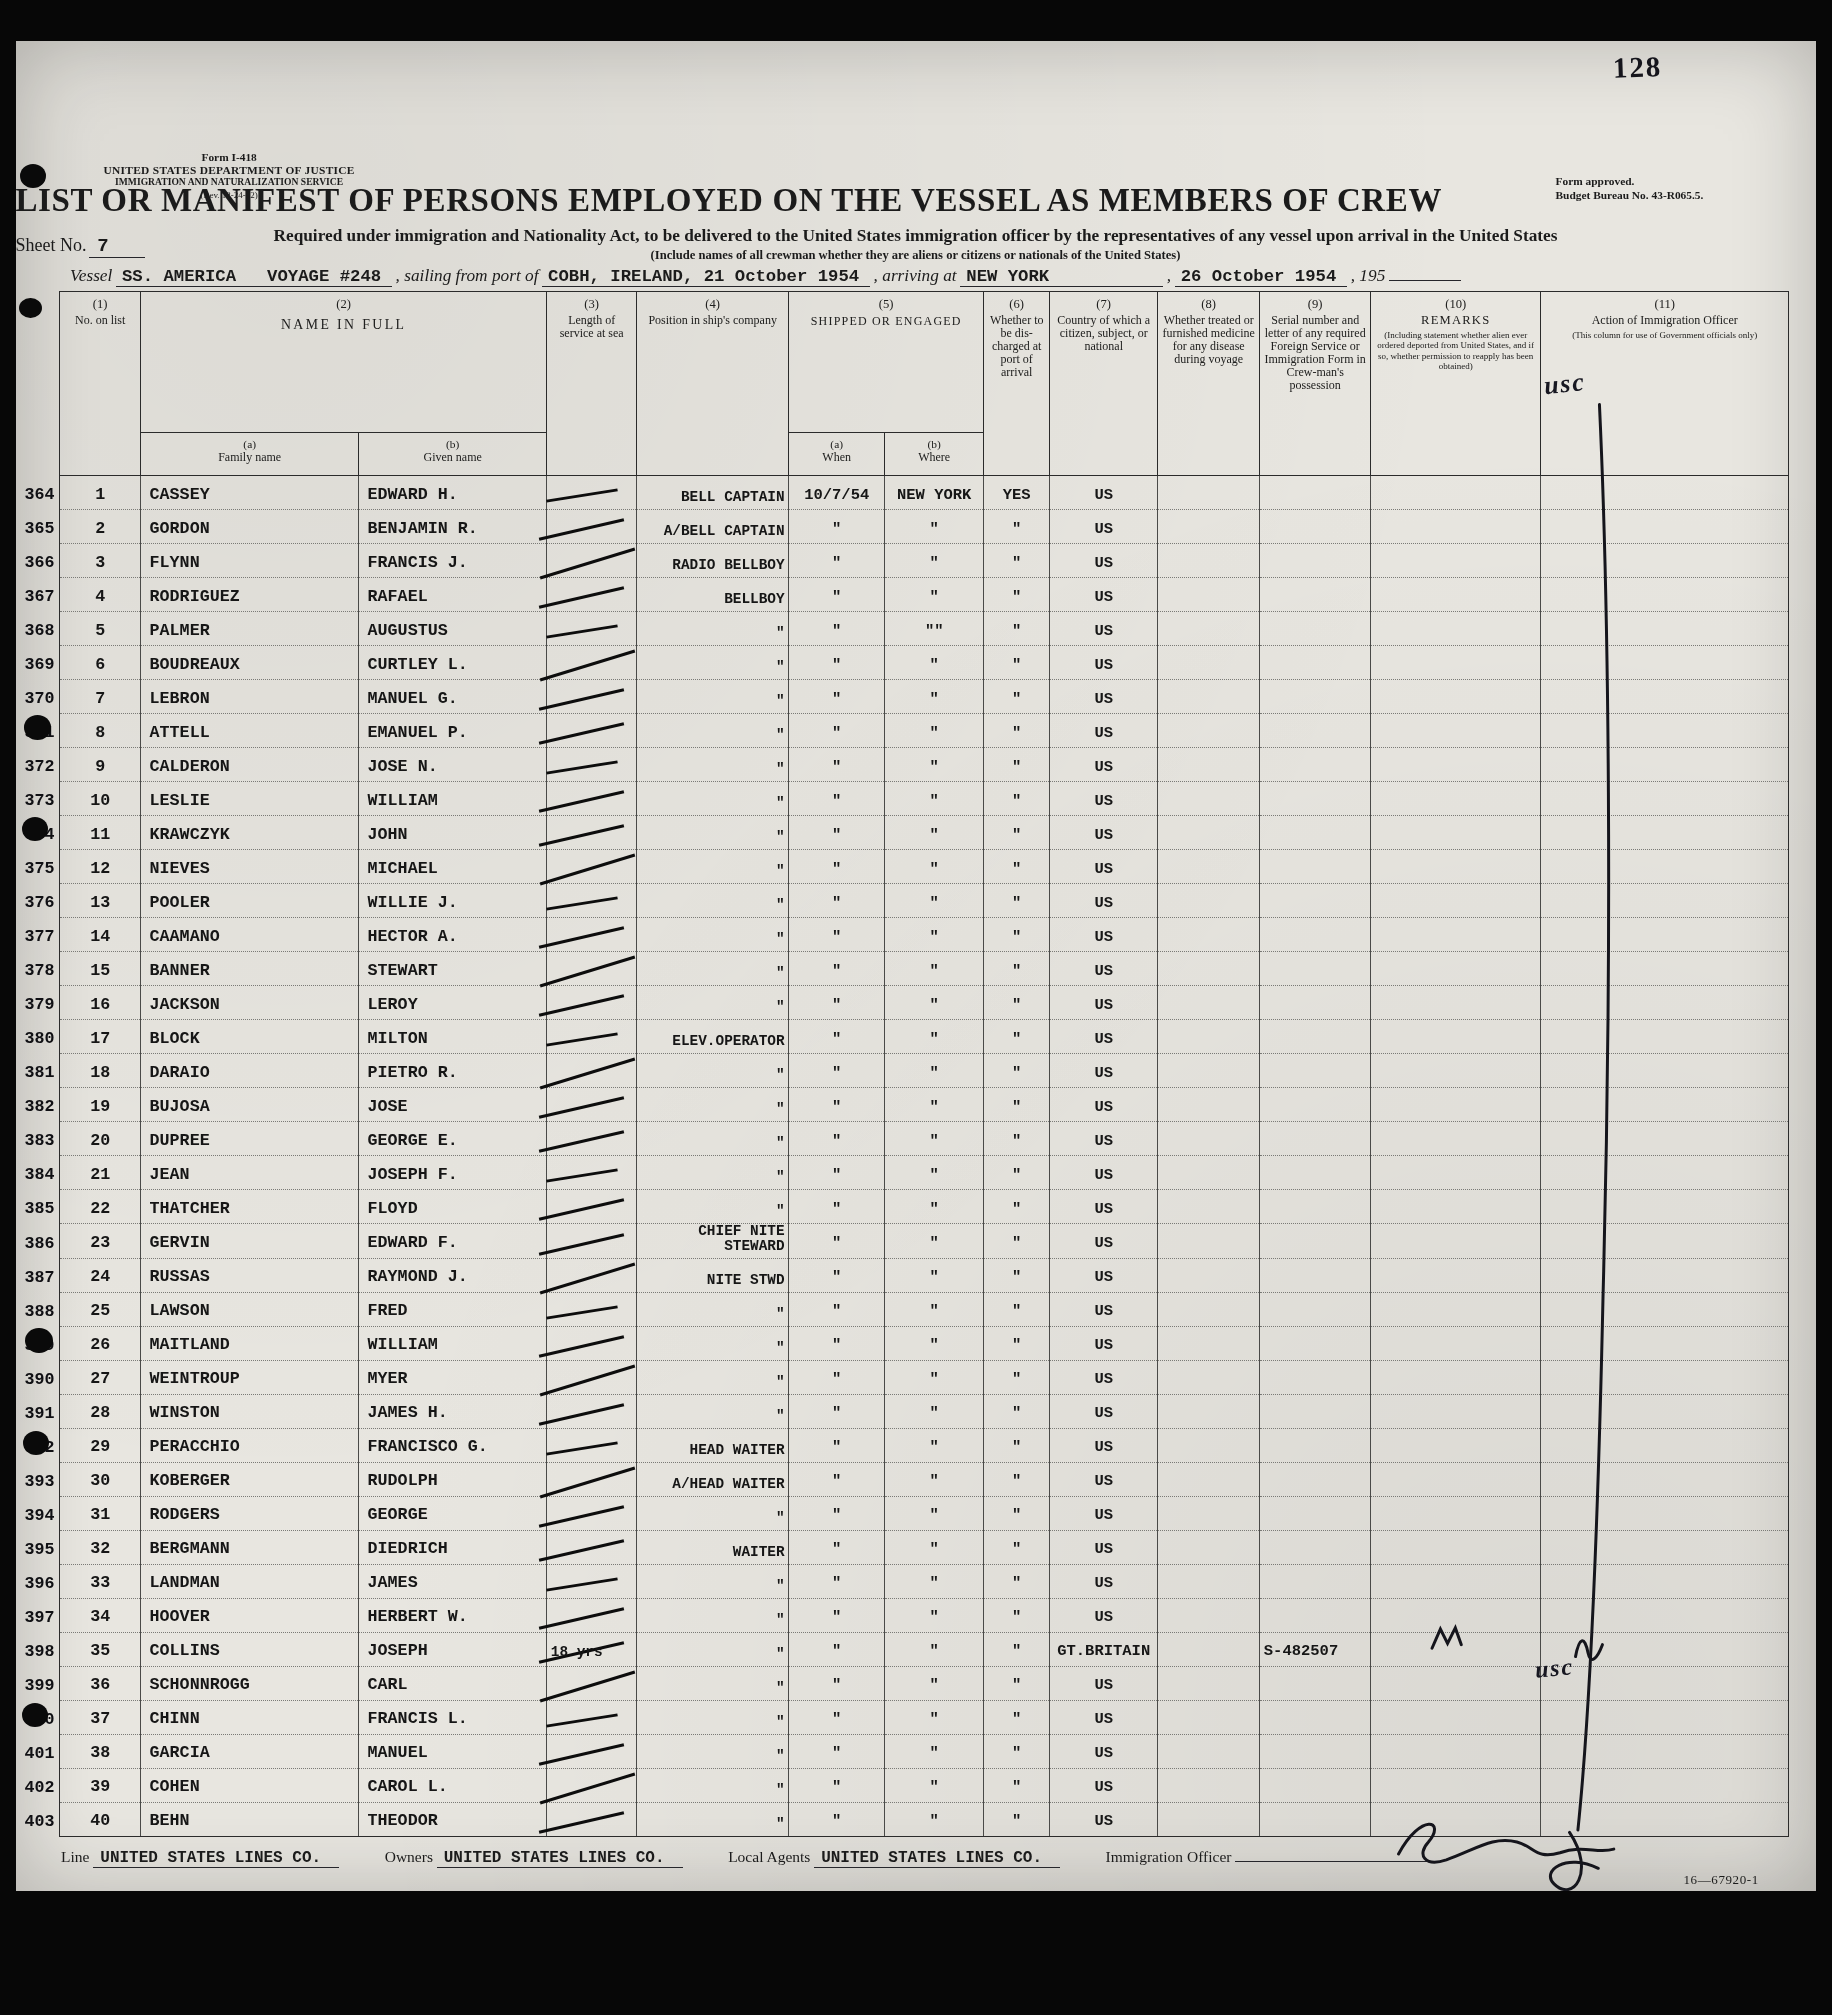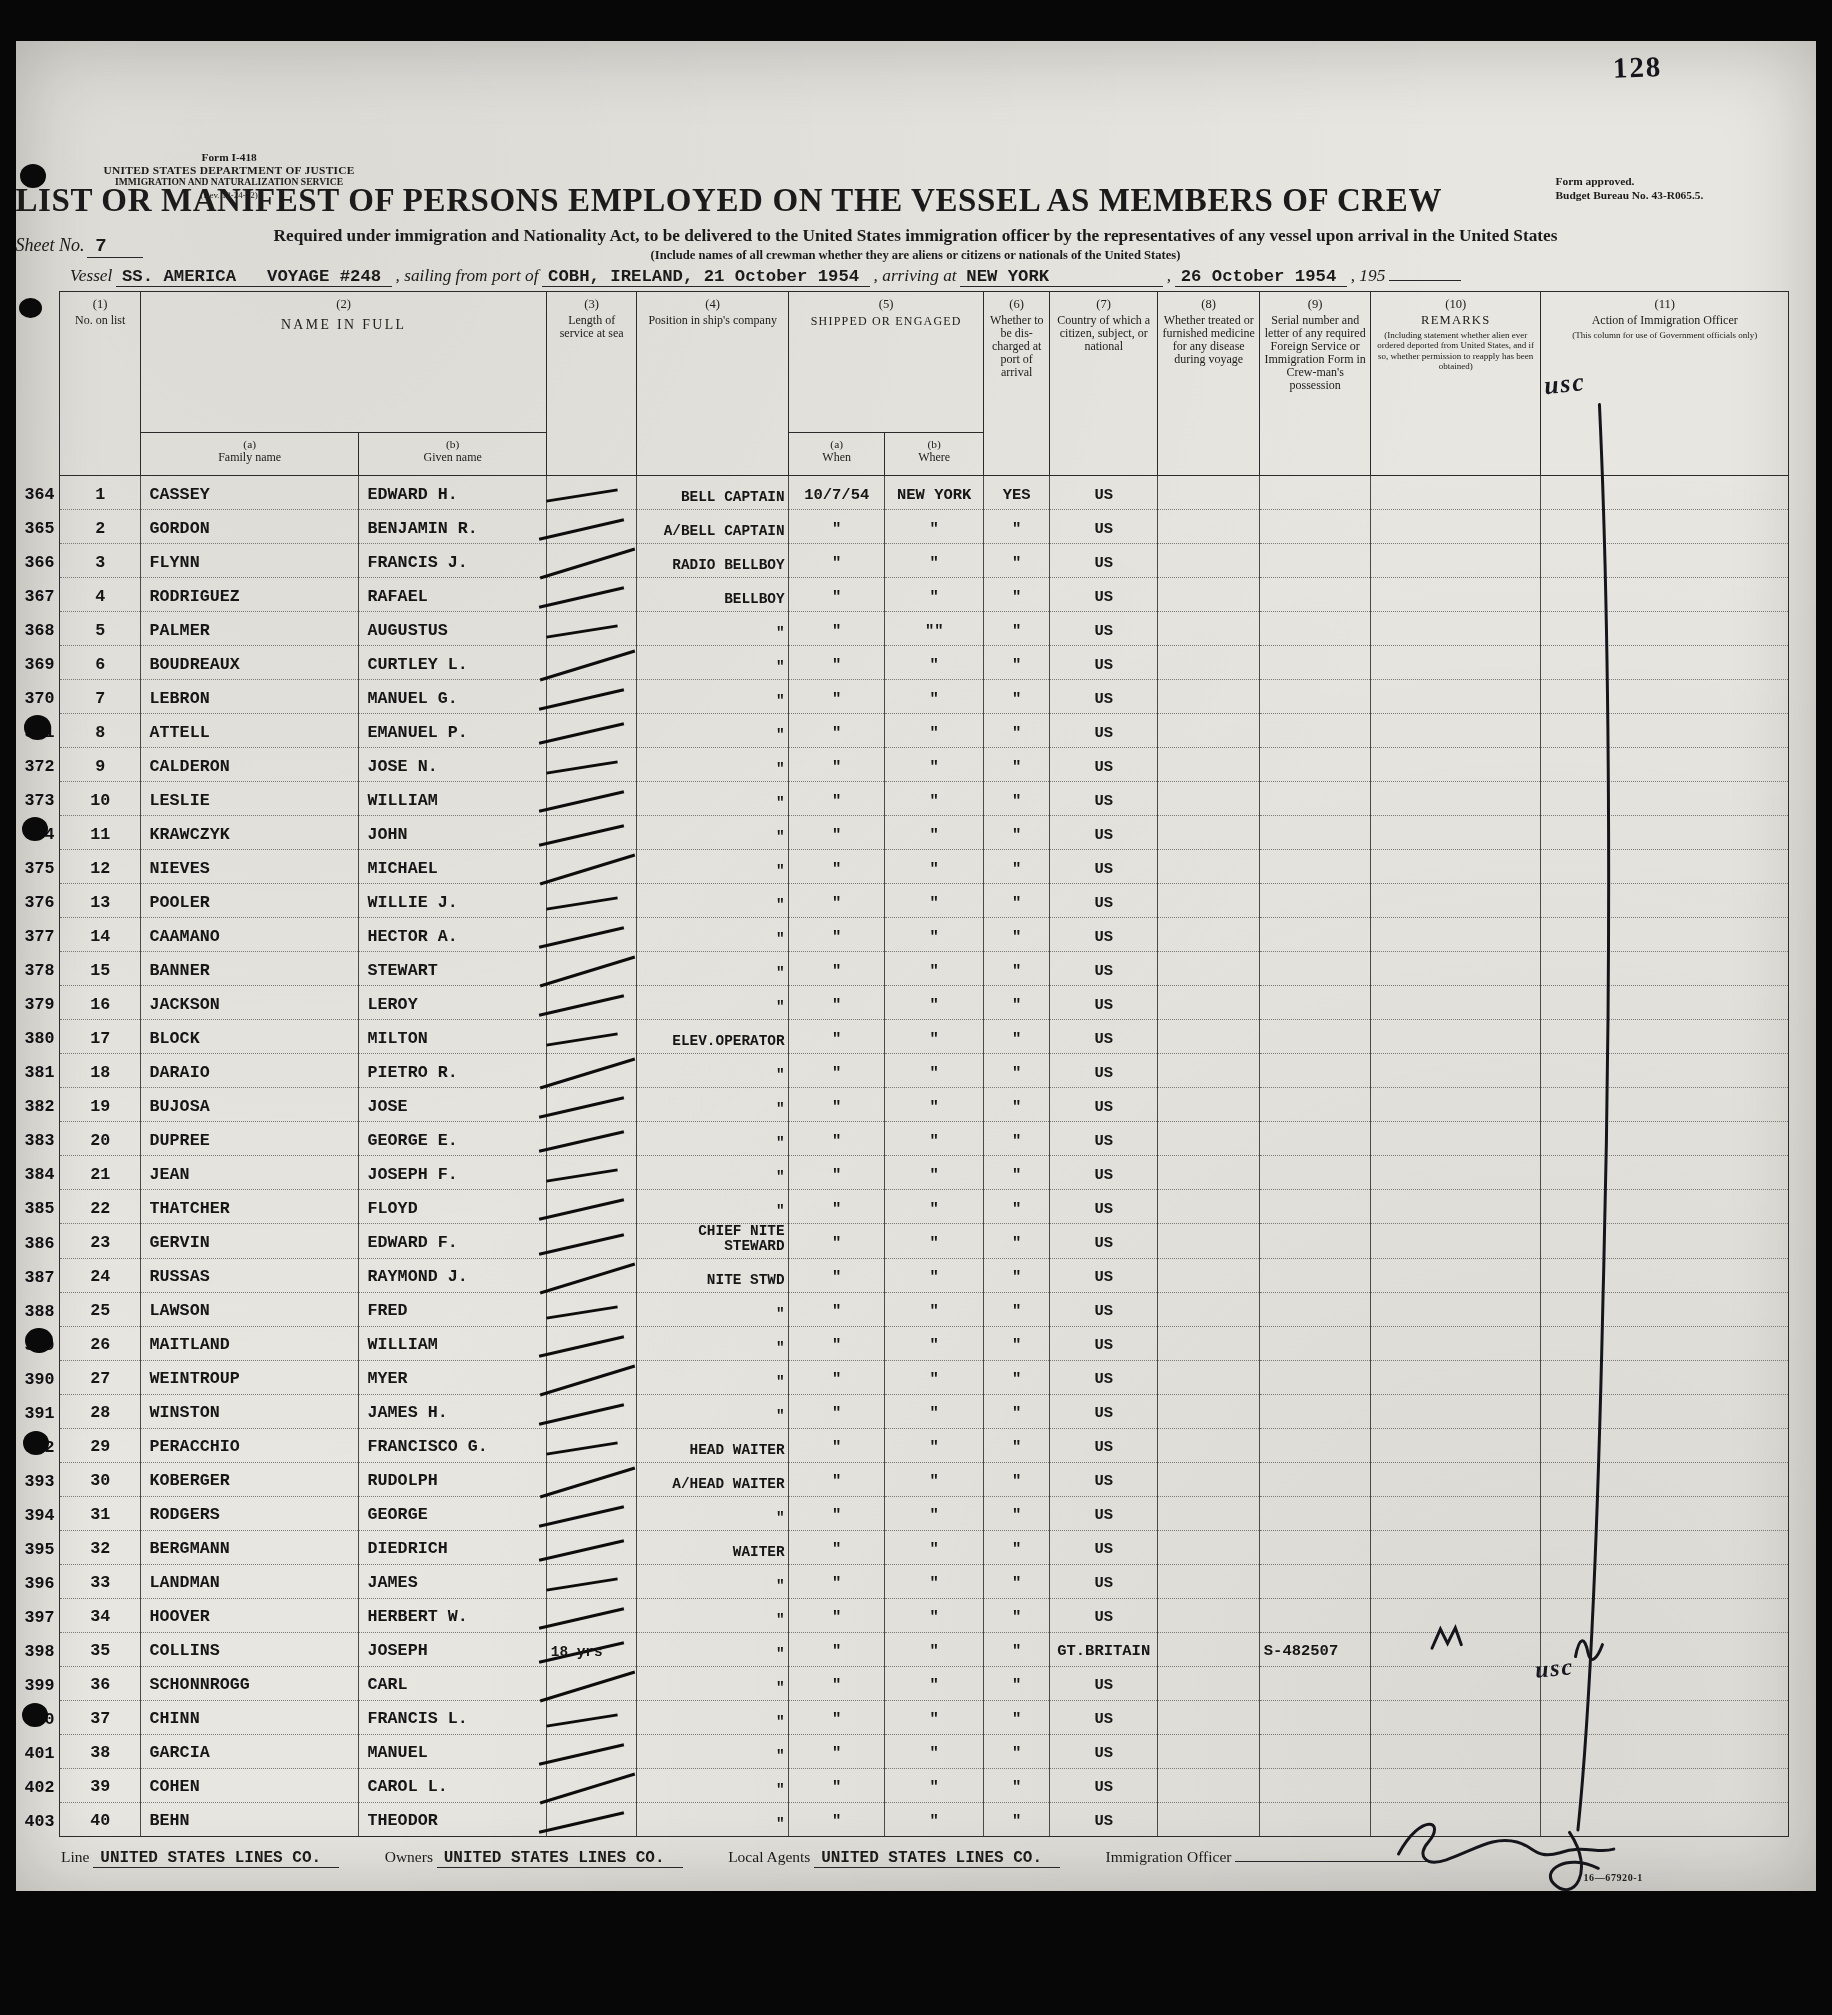--- a/index.html
+++ b/index.html
@@ -29,21 +29,21 @@
   .form-id .fi1 { font-size:11.4px; font-weight:bold; }
   .form-id .fi2 { font-size:11.4px; font-weight:bold; letter-spacing:0.3px; }
   .form-id .fi3 { font-size:9.6px; font-weight:bold; }
   .form-id .fi4 { font-size:9px; }
   .approved { position:absolute; left:1540px; top:114px; font-size:11.4px; font-weight:bold; line-height:13.8px;margin-top:20px; }
   .title-row {
     position:absolute; top:141px; left:0; width:100%;
     display:flex; justify-content:center; align-items:baseline; gap:15.5px;flex-direction:column;
   }
   .doc-title { font-size:33px; font-weight:bold; letter-spacing:0.6px; white-space:nowrap; }
-  .sheet-lbl { font-style:italic; font-size:18px;margin-top:24px; }
+  .sheet-lbl { font-size:18px;margin-top:24px; }
   .sheet-val {
     font-family:"Liberation Mono","DejaVu Sans Mono",monospace;
     font-weight:bold; font-size:19px;
     border-bottom:1.2px solid #26262b; padding:0 36px 0 8.4px;
   }
   .subtitle { position:absolute; top:185px; width:100%; text-align:center; font-weight:bold; font-size:17.3px; }
   .include-line { position:absolute; top:207px; width:100%; text-align:center; font-weight:bold; font-size:12.6px; }
   .vessel-line {
     position:absolute; top:225px; left:51px; right:36px;
     display:flex; align-items:baseline; font-size:17.3px;
@@ -108,21 +108,21 @@
   .svc-text { position:relative; z-index:1; }
   
   .footer-line {
     position:absolute; top:1807px; left:42px; right:24px;
     display:flex; align-items:baseline; font-size:16px;
   }
   .footer-line .lbl { font-style:normal; font-size:15.5px; }
   .footer-line .gap1 { width:42px; } .footer-line .gap2 { width:42px; } .footer-line .gap3 { width:42px; }
   .footer-line .val { font-size:16px; padding:0 18px 0 7.2px; }
   .officer-sign-line { min-width:197px; }
-  .print-code { position:absolute; left:1568px; top:1831px; font-size:10px; font-weight:bold; letter-spacing:0.6px; }
+  .print-code { position:absolute; left:1668px; top:1831px; font-size:13px; font-weight:normal; letter-spacing:0.6px; }
   
   .ink-overlay { position:absolute; left:0; top:0; width:1800px; height:1850px; pointer-events:none; }
   .hand {
     position:absolute; font-style:italic; font-weight:bold;
     font-family:"Liberation Serif", serif; color:#181822;
   }
   .usc-top { left:1528px; top:328px; font-size:26px; transform:rotate(-6deg); letter-spacing:1.8px; }
   .usc-mid { left:1519px; top:1614px; font-size:24px; transform:rotate(-5deg); letter-spacing:1.8px; }
   
   .blob { position:absolute; background:#0a0a0a; border-radius:50%; z-index:6; }

